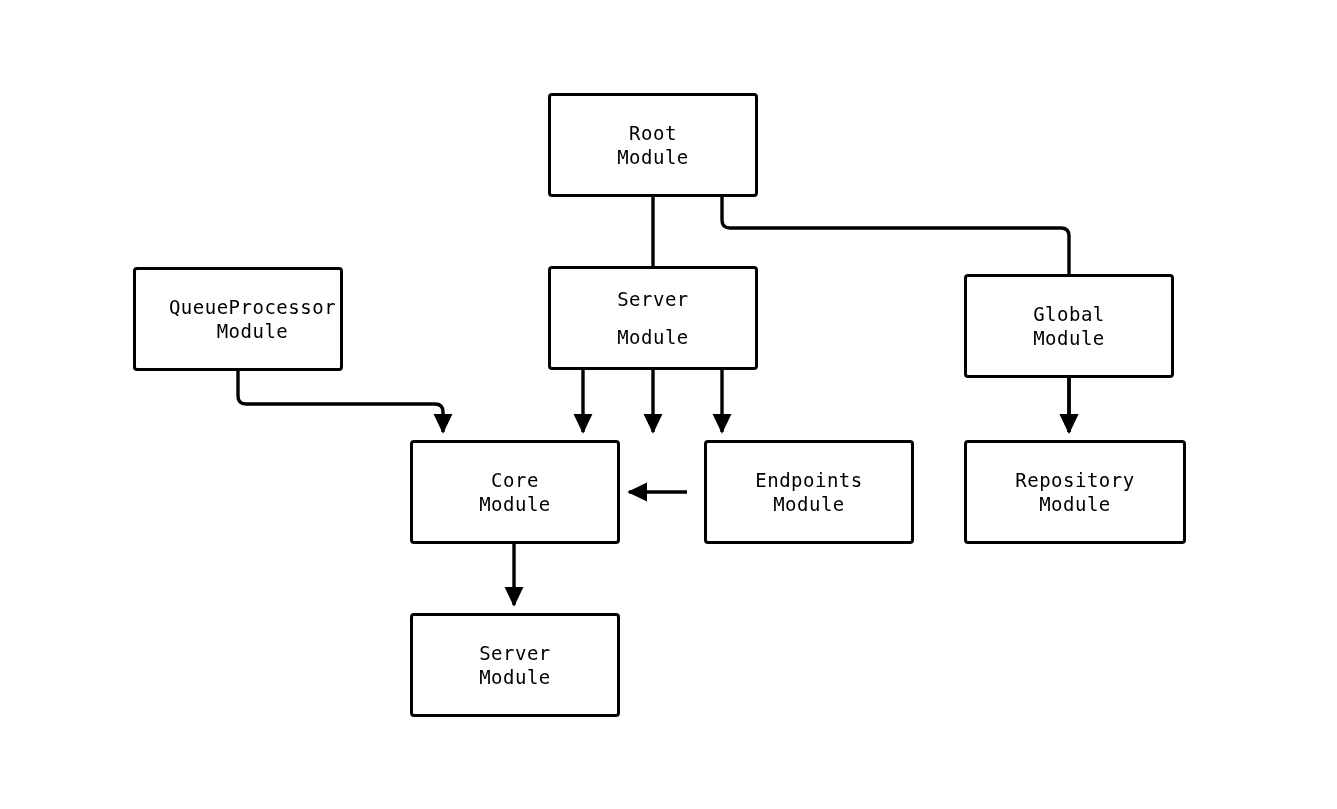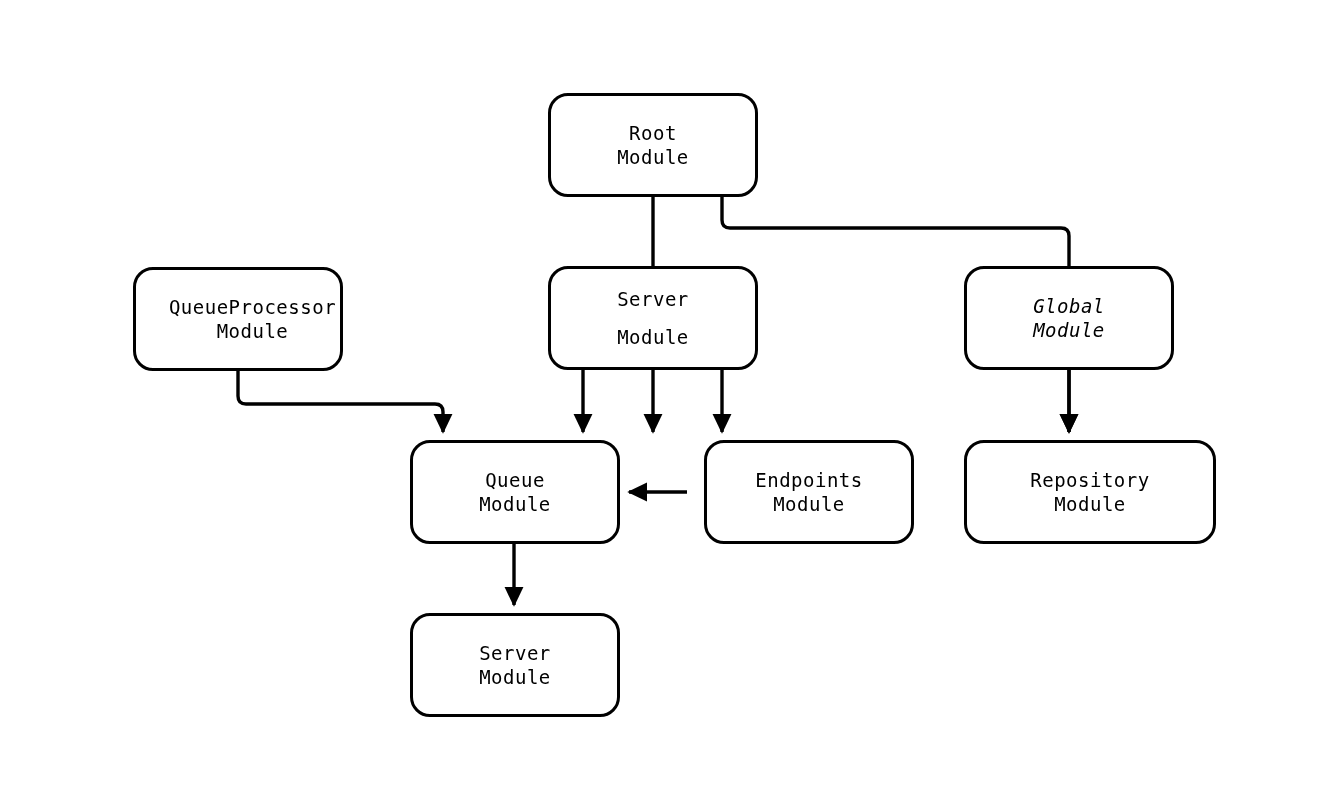--- a/index.html
+++ b/index.html
@@ -21,21 +21,21 @@
     top: 0;
     width: 1337px;
     height: 809px;
     pointer-events: none;
   }
   .node {
     position: absolute;
     box-sizing: border-box;
     background: #ffffff;
     border: 3px solid #000000;
-    border-radius: 20px;
+    border-radius: 4px;
     display: flex;
     flex-direction: column;
     align-items: center;
     justify-content: center;
     color: #000000;
     font-size: 19px;
     line-height: 1.28;
     letter-spacing: 0.5px;
     text-align: center;
     white-space: pre;
@@ -86,36 +86,36 @@
   <div class="node" style="left:133px; top:267px; width:210px; height:104px;padding-left:29px;">
     <span class="ln">QueueProcessor</span>
     <span class="ln">Module</span>
   </div>
 
   <div class="node" style="left:548px; top:266px; width:210px; height:104px;gap:14px;">
     <span class="ln">Server</span>
     <span class="ln">Module</span>
   </div>
 
-  <div class="node" style="left:964px; top:266px; width:210px; height:104px;font-style:italic;">
+  <div class="node" style="left:964px; top:274px; width:210px; height:104px;">
     <span class="ln">Global</span>
     <span class="ln">Module</span>
   </div>
 
   <div class="node" style="left:410px; top:440px; width:210px; height:104px;">
-    <span class="ln">Queue</span>
+    <span class="ln">Core</span>
     <span class="ln">Module</span>
   </div>
 
   <div class="node" style="left:704px; top:440px; width:210px; height:104px;">
     <span class="ln">Endpoints</span>
     <span class="ln">Module</span>
   </div>
 
-  <div class="node" style="left:964px; top:440px; width:252px; height:104px;">
+  <div class="node" style="left:964px; top:440px; width:222px; height:104px;">
     <span class="ln">Repository</span>
     <span class="ln">Module</span>
   </div>
 
   <div class="node" style="left:410px; top:613px; width:210px; height:104px;">
     <span class="ln">Server</span>
     <span class="ln">Module</span>
   </div>
 
 </div>

